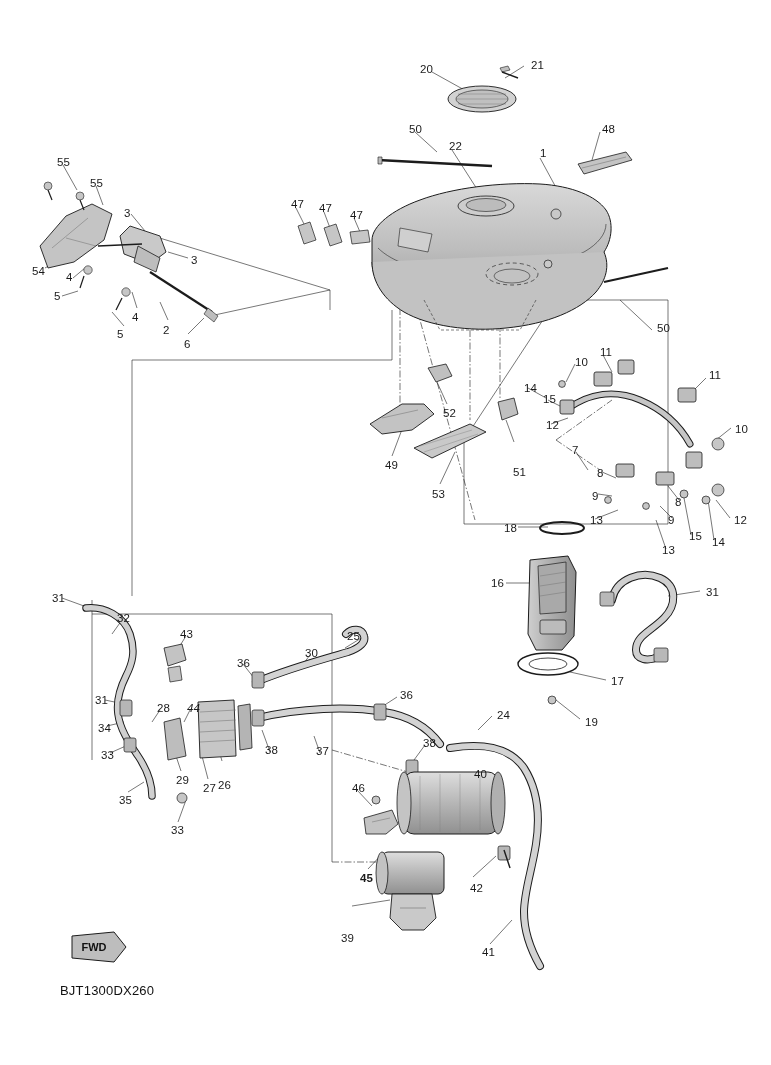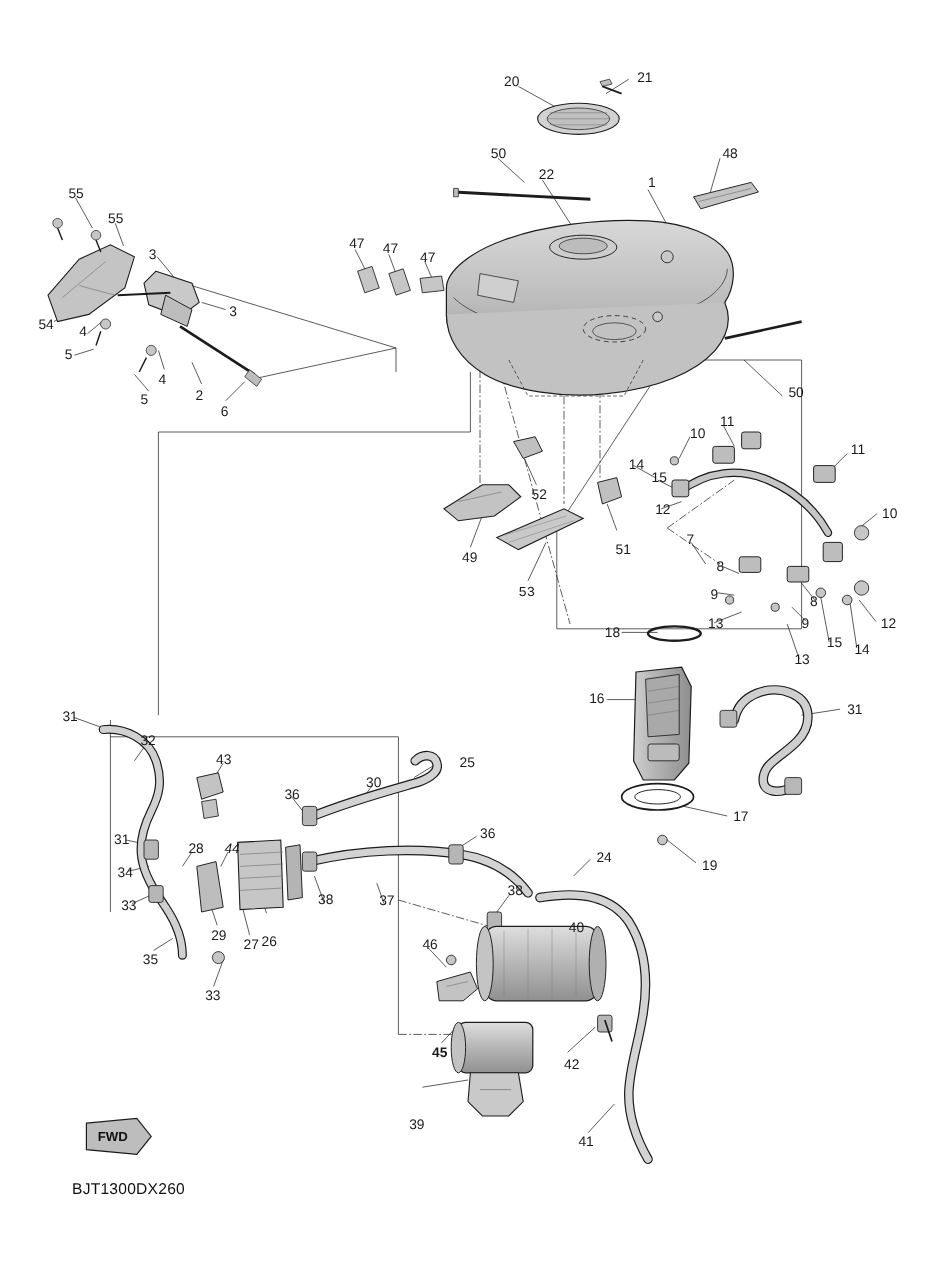--- a/index.html
+++ b/index.html
@@ -343,42 +343,42 @@
       <div class="lbl" style="left: 184px; top: 339px;">6</div>
       <div class="lbl" style="left: 657px; top: 323px;">50</div>
       <div class="lbl" style="left: 575px; top: 357px;">10</div>
       <div class="lbl" style="left: 600px; top: 347px;">11</div>
       <div class="lbl" style="left: 709px; top: 370px;">11</div>
       <div class="lbl" style="left: 524px; top: 383px;">14</div>
       <div class="lbl" style="left: 543px; top: 394px;">15</div>
       <div class="lbl" style="left: 546px; top: 420px;">12</div>
       <div class="lbl" style="left: 735px; top: 424px;">10</div>
       <div class="lbl" style="left: 443px; top: 408px;">52</div>
-      <div class="lbl" style="left: 513px; top: 454px;">51</div>
+      <div class="lbl" style="left: 513px; top: 467px;">51</div>
       <div class="lbl" style="left: 385px; top: 460px;">49</div>
-      <div class="lbl" style="left: 432px; top: 489px; font-family: Liberation Mono, monospace;">53</div>
+      <div class="lbl" style="left: 432px; top: 489px;">53</div>
       <div class="lbl" style="left: 572px; top: 445px;">7</div>
       <div class="lbl" style="left: 597px; top: 468px;">8</div>
       <div class="lbl" style="left: 675px; top: 497px;">8</div>
       <div class="lbl" style="left: 592px; top: 491px;">9</div>
       <div class="lbl" style="left: 668px; top: 515px;">9</div>
       <div class="lbl" style="left: 590px; top: 515px;">13</div>
       <div class="lbl" style="left: 662px; top: 545px;">13</div>
       <div class="lbl" style="left: 689px; top: 531px;">15</div>
       <div class="lbl" style="left: 712px; top: 537px;">14</div>
       <div class="lbl" style="left: 734px; top: 515px;">12</div>
       <div class="lbl" style="left: 504px; top: 523px;">18</div>
       <div class="lbl" style="left: 491px; top: 578px;">16</div>
       <div class="lbl" style="left: 706px; top: 587px;">31</div>
       <div class="lbl" style="left: 611px; top: 676px;">17</div>
       <div class="lbl" style="left: 585px; top: 717px;">19</div>
       <div class="lbl" style="left: 52px; top: 593px;">31</div>
       <div class="lbl" style="left: 117px; top: 613px;">32</div>
       <div class="lbl" style="left: 180px; top: 629px;">43</div>
-      <div class="lbl" style="left: 383px; top: 631px;">25</div>
+      <div class="lbl" style="left: 347px; top: 631px;">25</div>
       <div class="lbl" style="left: 305px; top: 648px;">30</div>
       <div class="lbl" style="left: 237px; top: 658px;">36</div>
       <div class="lbl" style="left: 400px; top: 690px;">36</div>
       <div class="lbl" style="left: 95px; top: 695px;">31</div>
       <div class="lbl" style="left: 157px; top: 703px;">28</div>
       <div class="lbl" style="left: 187px; top: 703px; font-style: italic;">44</div>
       <div class="lbl" style="left: 98px; top: 723px;">34</div>
       <div class="lbl" style="left: 497px; top: 710px;">24</div>
       <div class="lbl" style="left: 265px; top: 745px;">38</div>
       <div class="lbl" style="left: 316px; top: 746px;">37</div>

